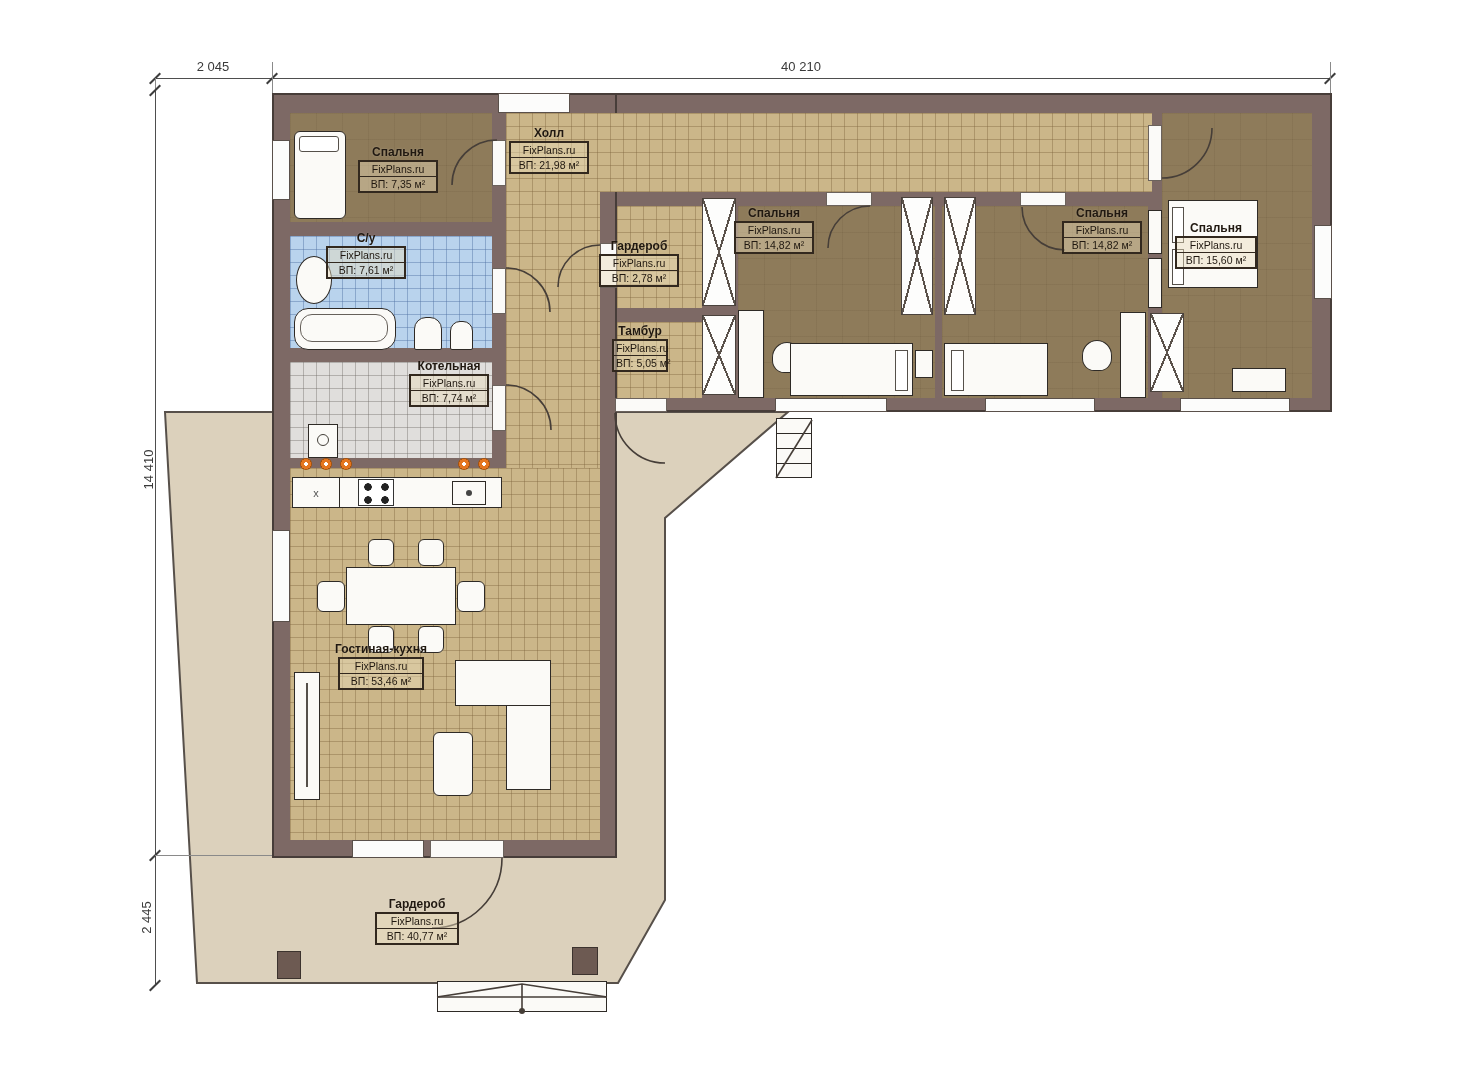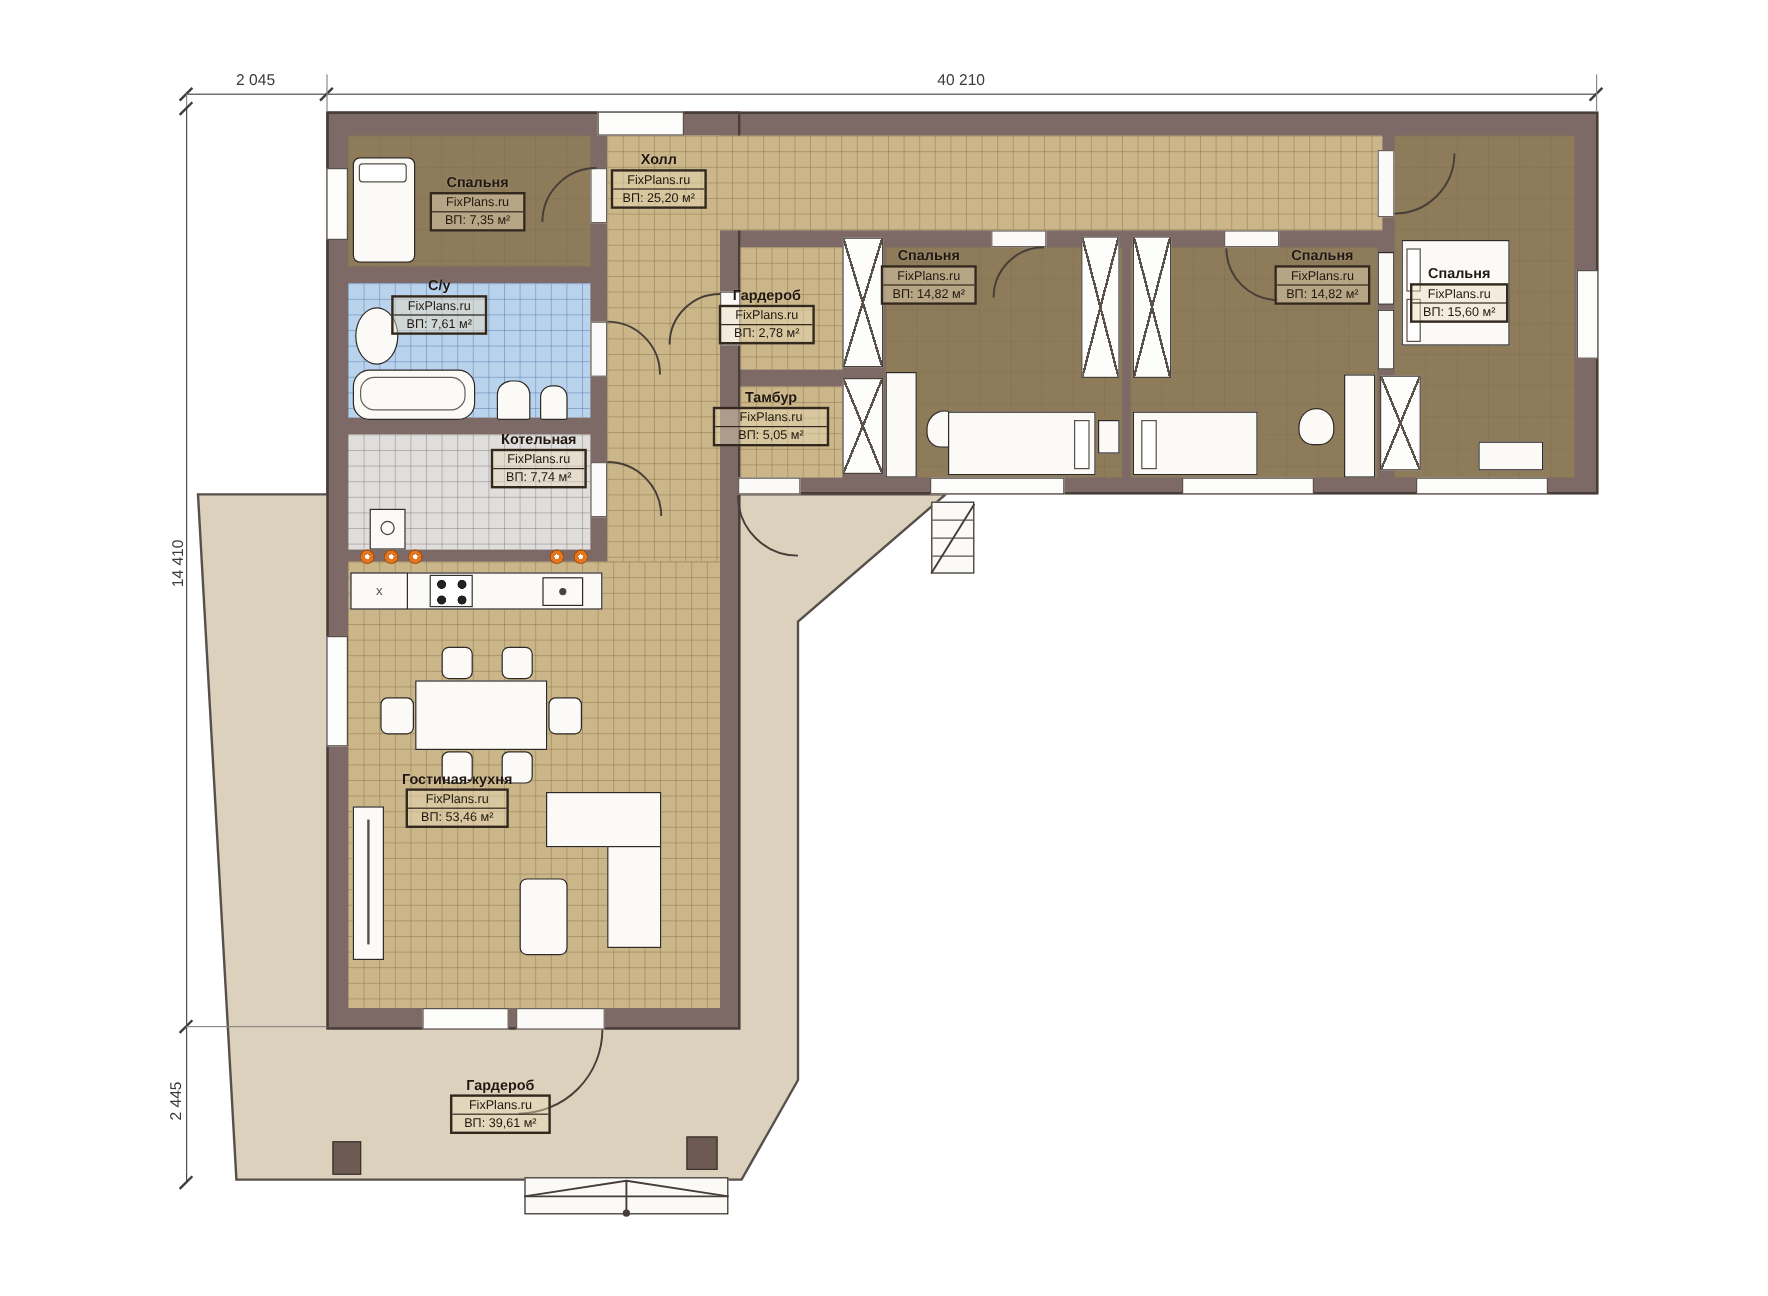--- a/index.html
+++ b/index.html
@@ -202,38 +202,38 @@
     <div class="rl-name">Спальня</div>
     <div class="rl-box">
         <div class="rl-row">FixPlans.ru</div>
       <div class="rl-row">ВП: 7,35 м²</div>
       </div>
   </div>
   <div class="room-label abs" style="left:509px;top:126px;width:80px">
     <div class="rl-name">Холл</div>
     <div class="rl-box">
         <div class="rl-row">FixPlans.ru</div>
-      <div class="rl-row">ВП: 25,20 м²</div>
+      <div class="rl-row">ВП: 21,98 м²</div>
       </div>
   </div>
   <div class="room-label abs" style="left:326px;top:231px;width:80px">
     <div class="rl-name">С/у</div>
     <div class="rl-box">
         <div class="rl-row">FixPlans.ru</div>
       <div class="rl-row">ВП: 7,61 м²</div>
       </div>
   </div>
   <div class="room-label abs" style="left:599px;top:239px;width:80px">
     <div class="rl-name">Гардероб</div>
     <div class="rl-box">
         <div class="rl-row">FixPlans.ru</div>
       <div class="rl-row">ВП: 2,78 м²</div>
       </div>
   </div>
-  <div class="room-label abs" style="left:594px;top:324px;width:97px">
+  <div class="room-label abs" style="left:612px;top:324px;width:56px">
     <div class="rl-name">Тамбур</div>
     <div class="rl-box">
         <div class="rl-row">FixPlans.ru</div>
       <div class="rl-row">ВП: 5,05 м²</div>
       </div>
   </div>
   <div class="room-label abs" style="left:409px;top:359px;width:80px">
     <div class="rl-name">Котельная</div>
     <div class="rl-box">
         <div class="rl-row">FixPlans.ru</div>
@@ -265,21 +265,21 @@
     <div class="rl-name">Гостиная-кухня</div>
     <div class="rl-box" style="margin:1px 12px 0 12px">
         <div class="rl-row">FixPlans.ru</div>
       <div class="rl-row">ВП: 53,46 м²</div>
       </div>
   </div>
   <div class="room-label abs" style="left:375px;top:897px;width:84px">
     <div class="rl-name">Гардероб</div>
     <div class="rl-box">
         <div class="rl-row">FixPlans.ru</div>
-      <div class="rl-row">ВП: 39,61 м²</div>
+      <div class="rl-row">ВП: 40,77 м²</div>
       </div>
   </div>
 
   <div class="abs dim-line-h" style="left:155px;top:78px;width:1175px;z-index:9"></div>
   <div class="abs tick" style="left:154px;top:71px;z-index:9"></div>
   <div class="abs tick" style="left:271px;top:71px;z-index:9"></div>
   <div class="abs tick" style="left:1329px;top:71px;z-index:9"></div>
   <div class="abs ext-v" style="left:155px;top:78px;height:14px;z-index:9"></div>
   <div class="abs ext-v" style="left:272px;top:62px;height:31px;z-index:9"></div>
   <div class="abs ext-v" style="left:1330px;top:62px;height:31px;z-index:9"></div>

